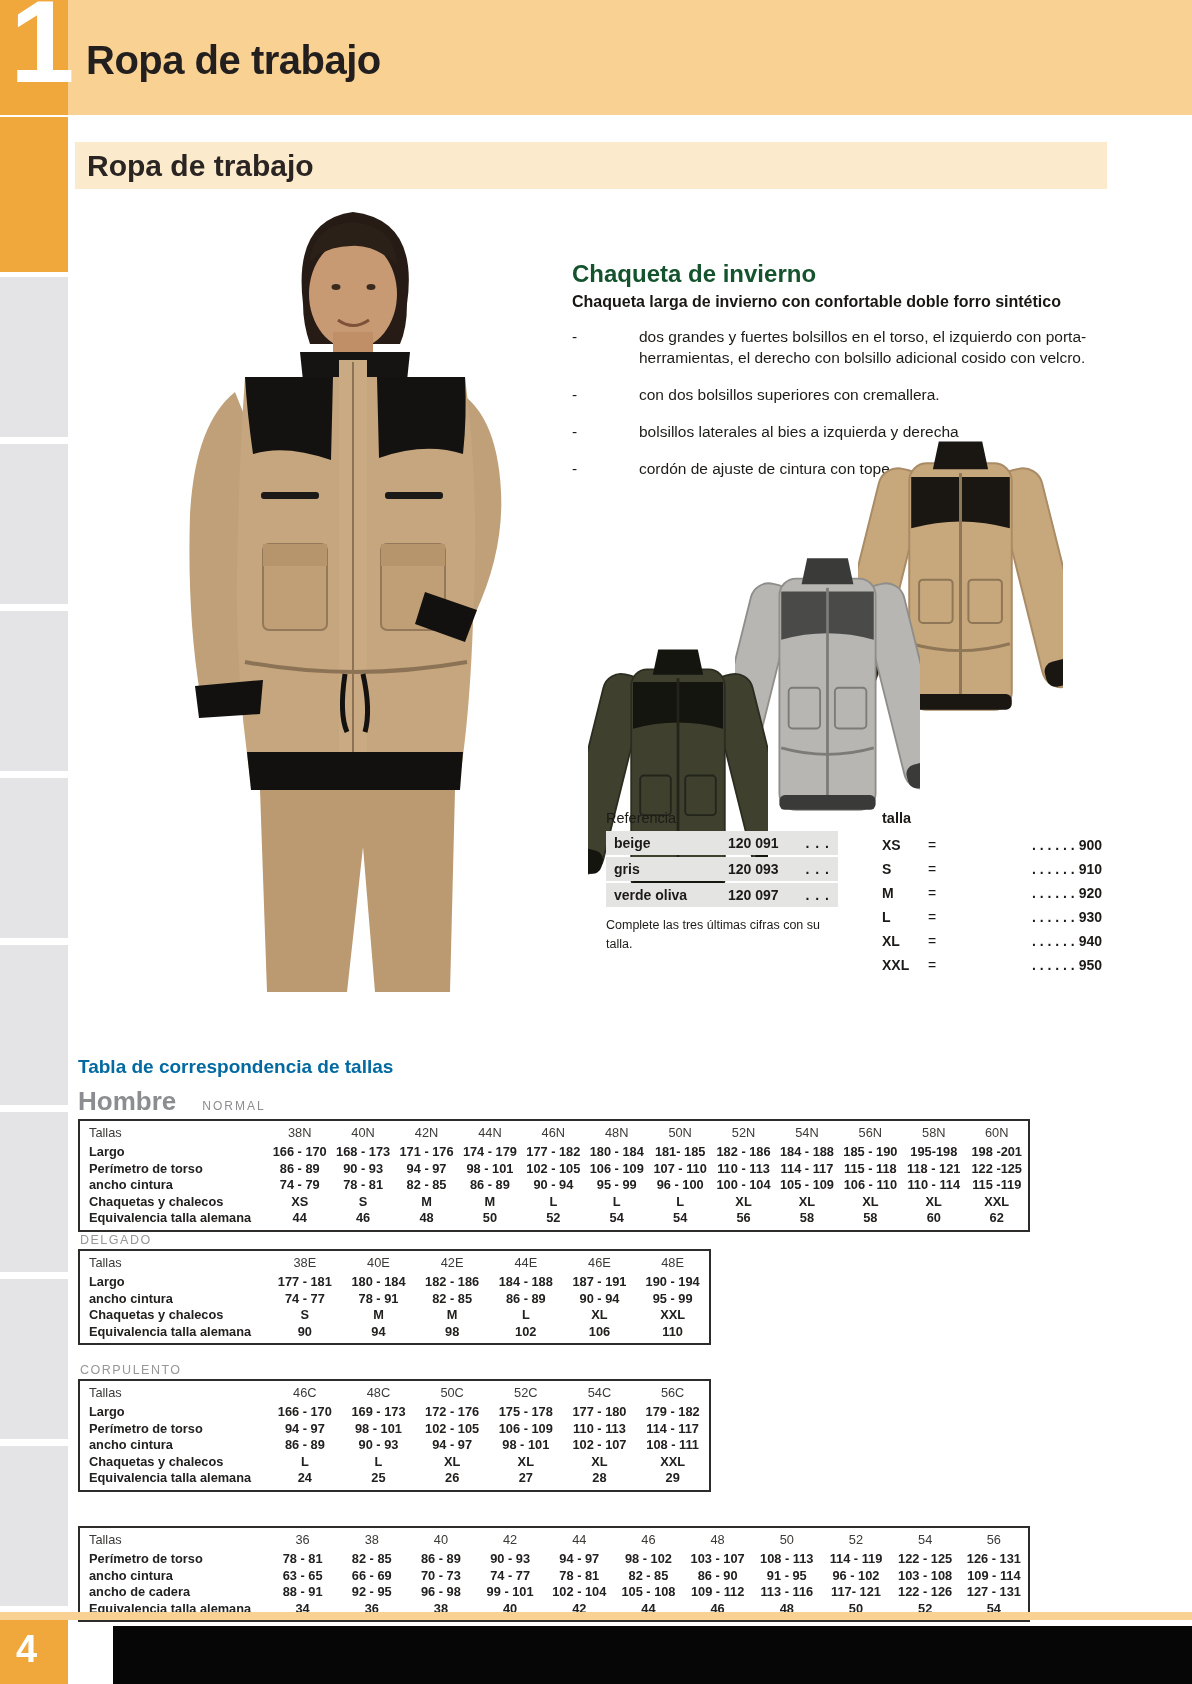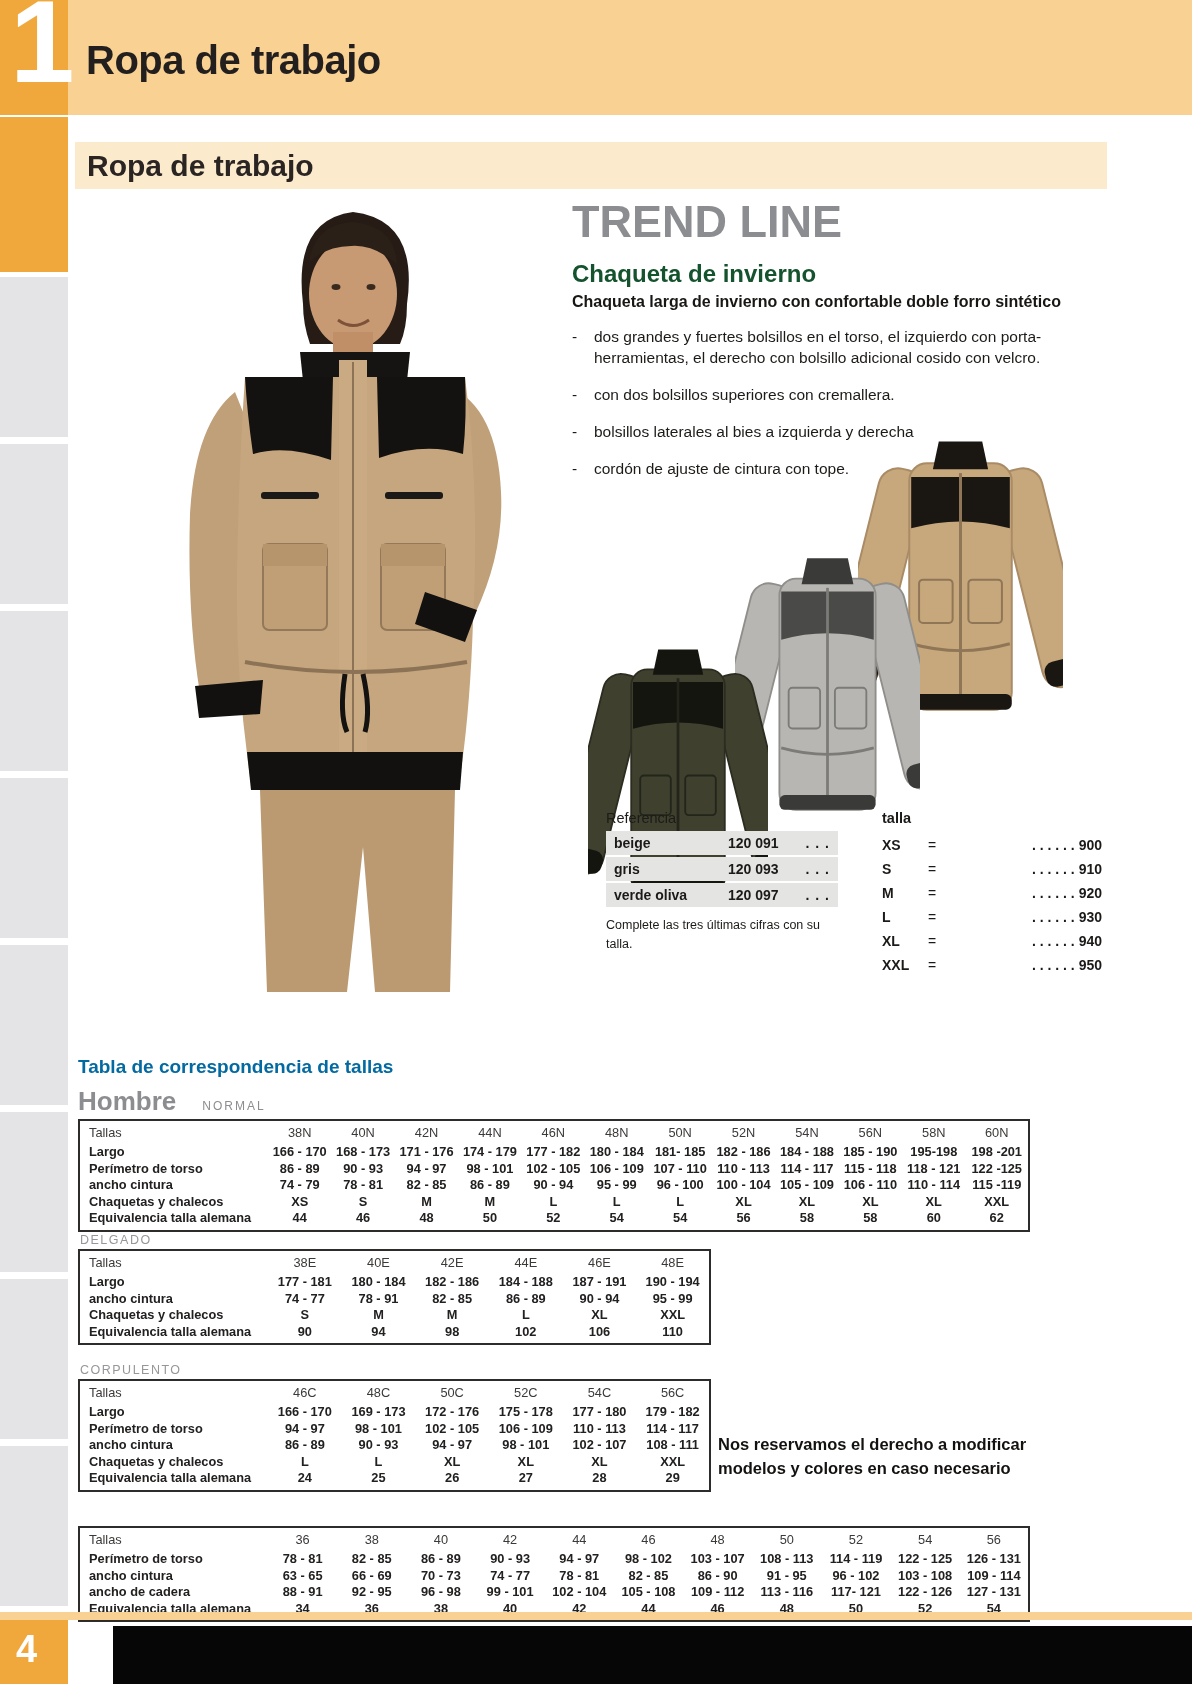--- a/index.html
+++ b/index.html
@@ -27,21 +27,21 @@
   .jacket.gray{left:735px;top:522px;width:185px;height:350px;}
   .jacket.olive{left:588px;top:602px;width:180px;height:365px;}
 
   
   .brand{position:absolute;left:572px;top:196px;font-size:45px;font-weight:bold;color:#8c8d90;}
   .subtitle{position:absolute;left:572px;top:260px;font-size:24px;font-weight:bold;color:#14532d;}
   .description{position:absolute;left:572px;top:293px;font-size:16px;font-weight:bold;color:#191714;}
   .features{position:absolute;left:572px;top:326px;width:558px;}
   .feature{display:flex;margin-bottom:16px;font-size:15.5px;line-height:21px;color:#1d1b18;}
   .feature .dash{width:22px;flex:none;}
-  .feature .ftxt{flex:1;}
+  .feature .ftxt{flex:1;margin-left:45px;}
 
   
   .ref-label{position:absolute;left:606px;top:810px;font-size:14.5px;color:#1d1b18;}
   .ref-rows{position:absolute;left:606px;top:831px;width:232px;}
   .ref-row{display:flex;align-items:center;height:24px;margin-bottom:2px;background:#E4E4E3;
            font-size:14px;font-weight:bold;padding:0 8px;}
   .ref-color{flex:1;}
   .ref-code{width:72px;}
   .ref-dots{width:30px;text-align:right;letter-spacing:1px;}
   .ref-note{position:absolute;left:606px;top:916px;width:240px;font-size:12.5px;line-height:19px;color:#1d1b18;}
@@ -132,21 +132,20 @@
       <rect x="286" y="352" width="64" height="22" fill="#b6946c"></rect>
       <path d="M150 470 Q258 490 372 470" stroke="#8c7355" stroke-width="4" fill="none"></path>
       <path d="M250 482 q-6 40 2 58 M268 482 q8 36 2 58" stroke="#141210" stroke-width="5" fill="none"></path>
       <path d="M152 560 L368 560 L365 598 L156 598Z" fill="#121110"></path>
       <path d="M100 494 L168 488 L165 522 L104 526Z" fill="#121110"></path>
       <path d="M330 400 L382 418 L370 450 L320 432Z" fill="#121110"></path>
       <path d="M165 598 L360 598 L355 800 L280 800 L268 655 L252 800 L172 800Z" fill="#bb9a72"></path>
     </svg>
   </div>
 
-  <div class="brand">TREND LINE</div>
   <div class="subtitle">Chaqueta de invierno</div>
   <div class="description">Chaqueta larga de invierno con confortable doble forro sintético</div>
   <div class="features">
       <div class="feature">
         <span class="dash">-</span>
         <span class="ftxt">dos grandes y fuertes bolsillos en el torso, el izquierdo con porta-herramientas, el derecho con bolsillo adicional cosido con velcro.</span>
       </div>
       <div class="feature">
         <span class="dash">-</span>
         <span class="ftxt">con dos bolsillos superiores con cremallera.</span>
@@ -492,24 +491,20 @@
             <td>25</td>
             <td>26</td>
             <td>27</td>
             <td>28</td>
             <td>29</td>
           </tr>
         </tbody>
       </table>
     </div>
 
-  <div class="disclaimer">
-    <div>Nos reservamos el derecho a modificar</div>
-    <div>modelos y colores en caso necesario</div>
-  </div>
 
   <div class="mujer-head">Mujer</div>
   <div class="tbl tbl-mujer">
       <table class="sizes">
         <thead>
           <tr>
             <th>Tallas</th>
             <th>36</th>
             <th>38</th>
             <th>40</th>

